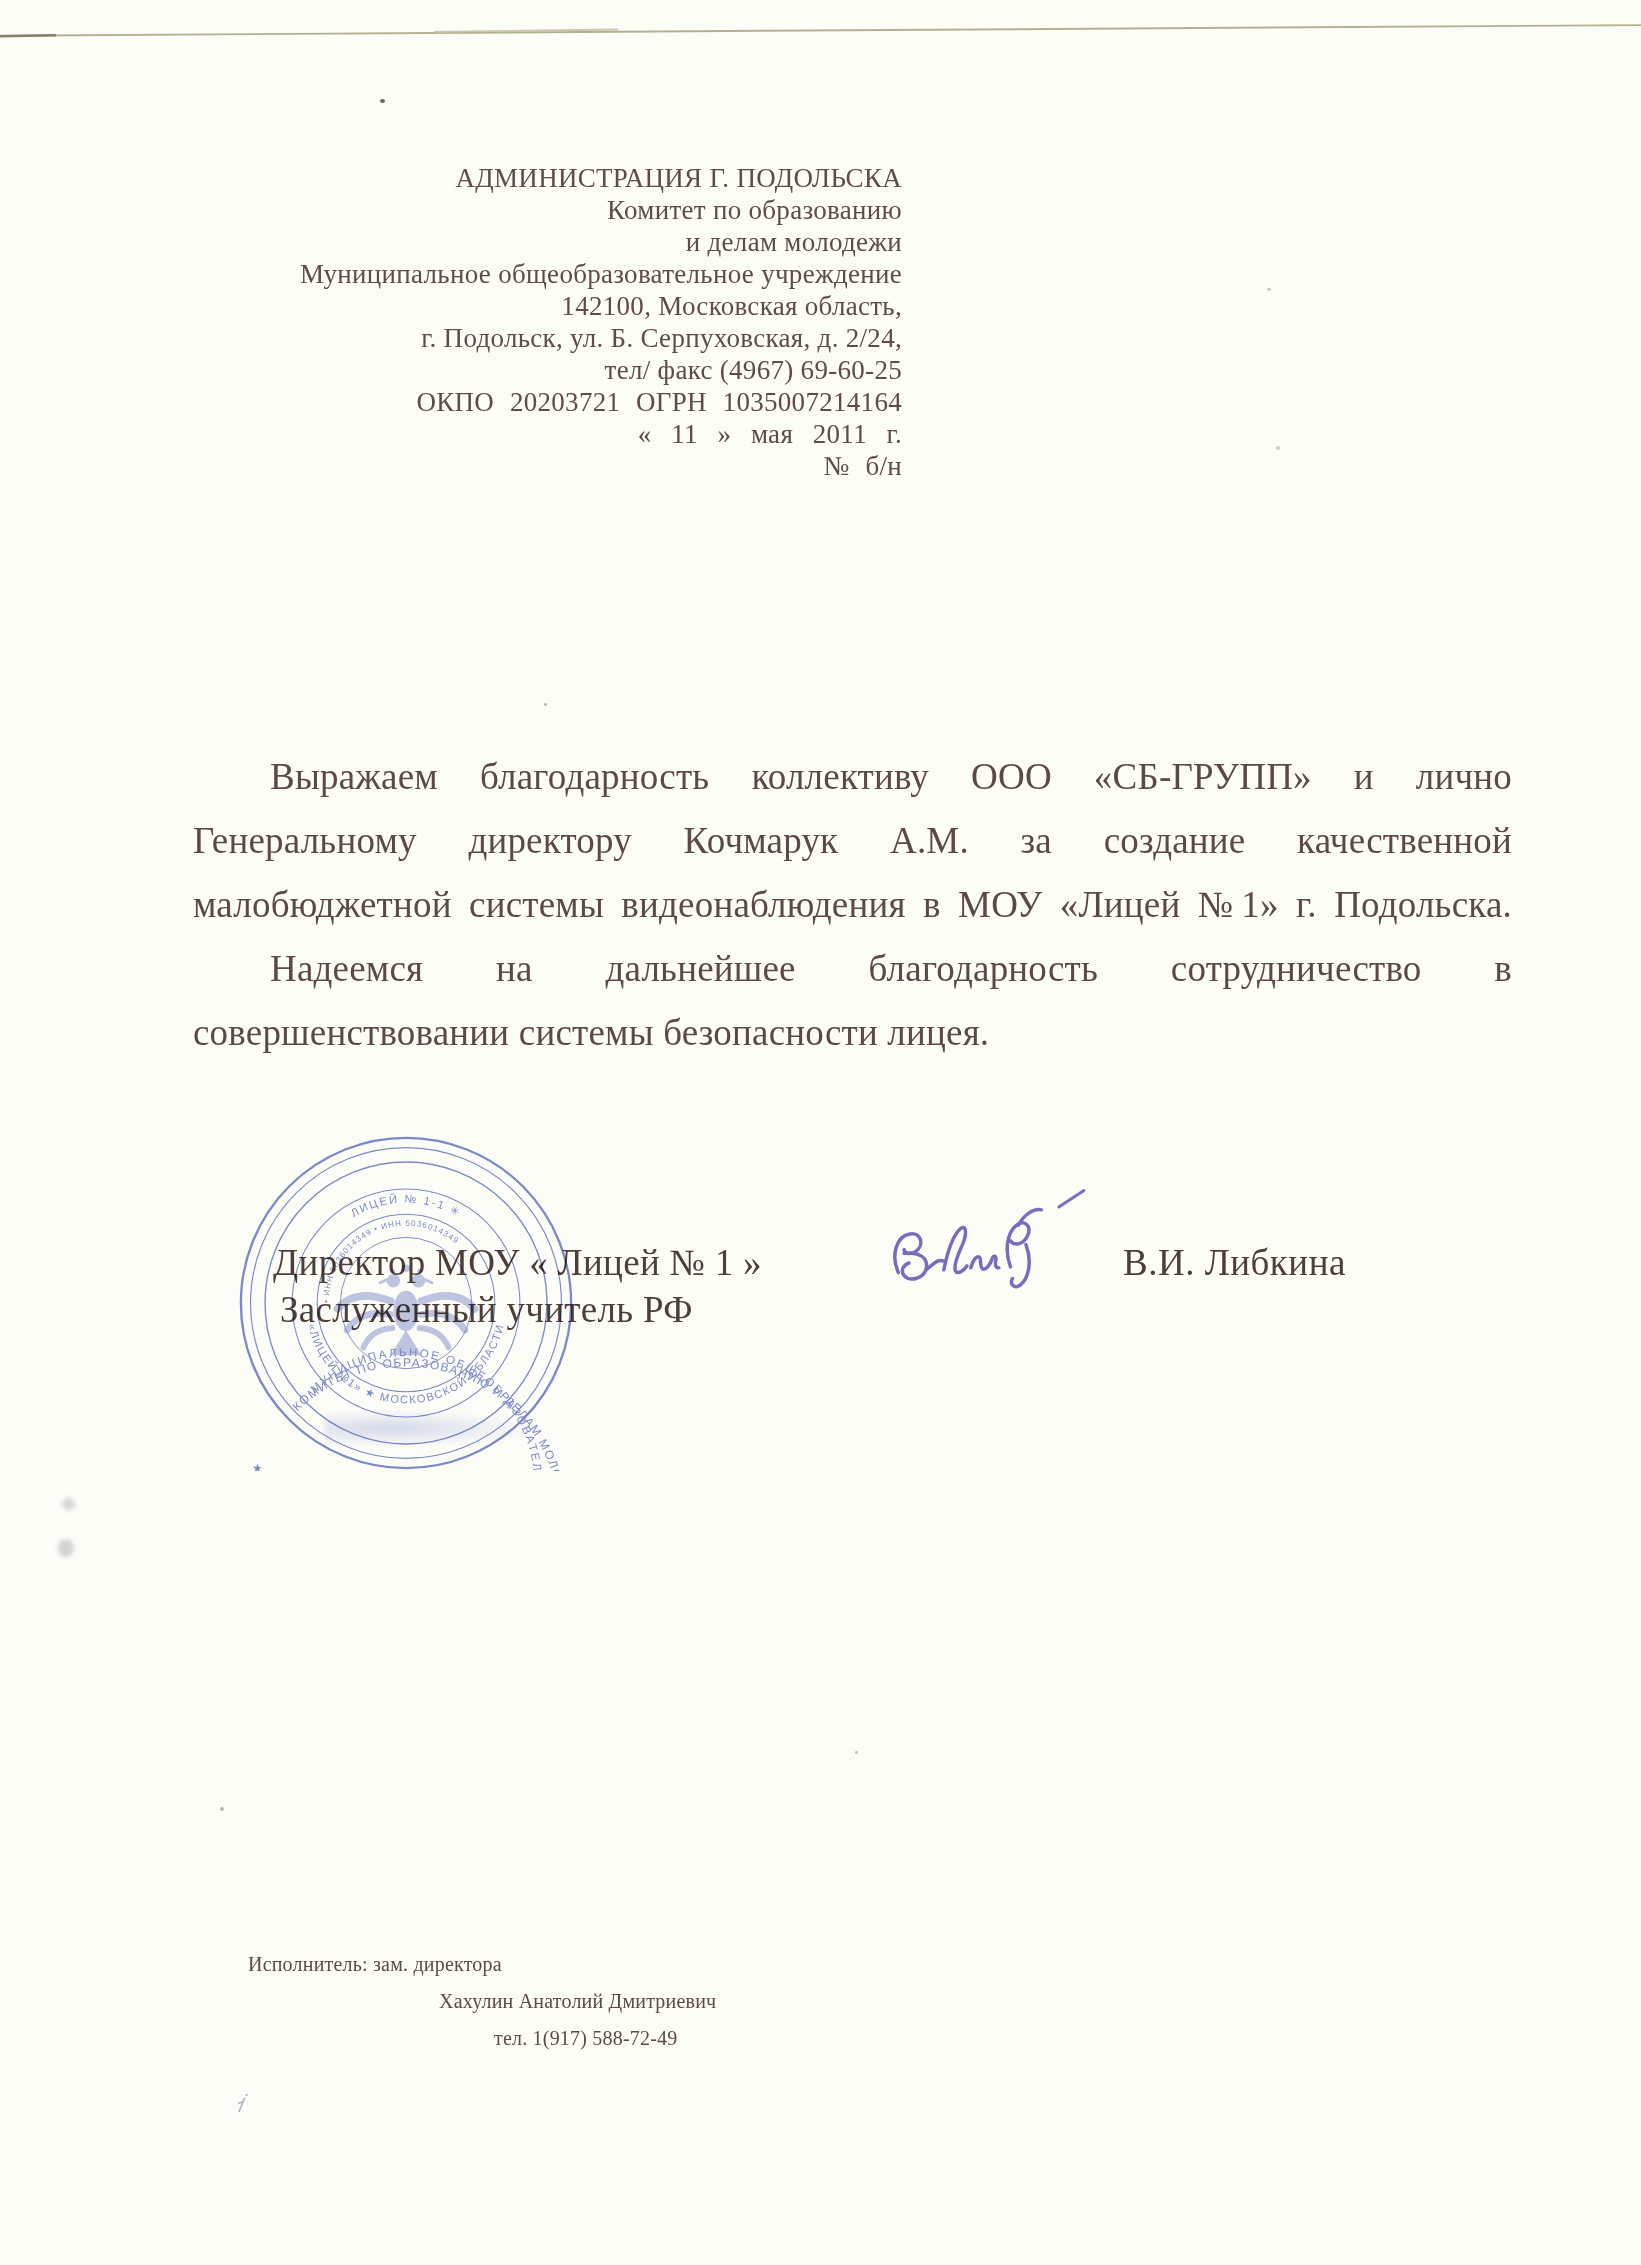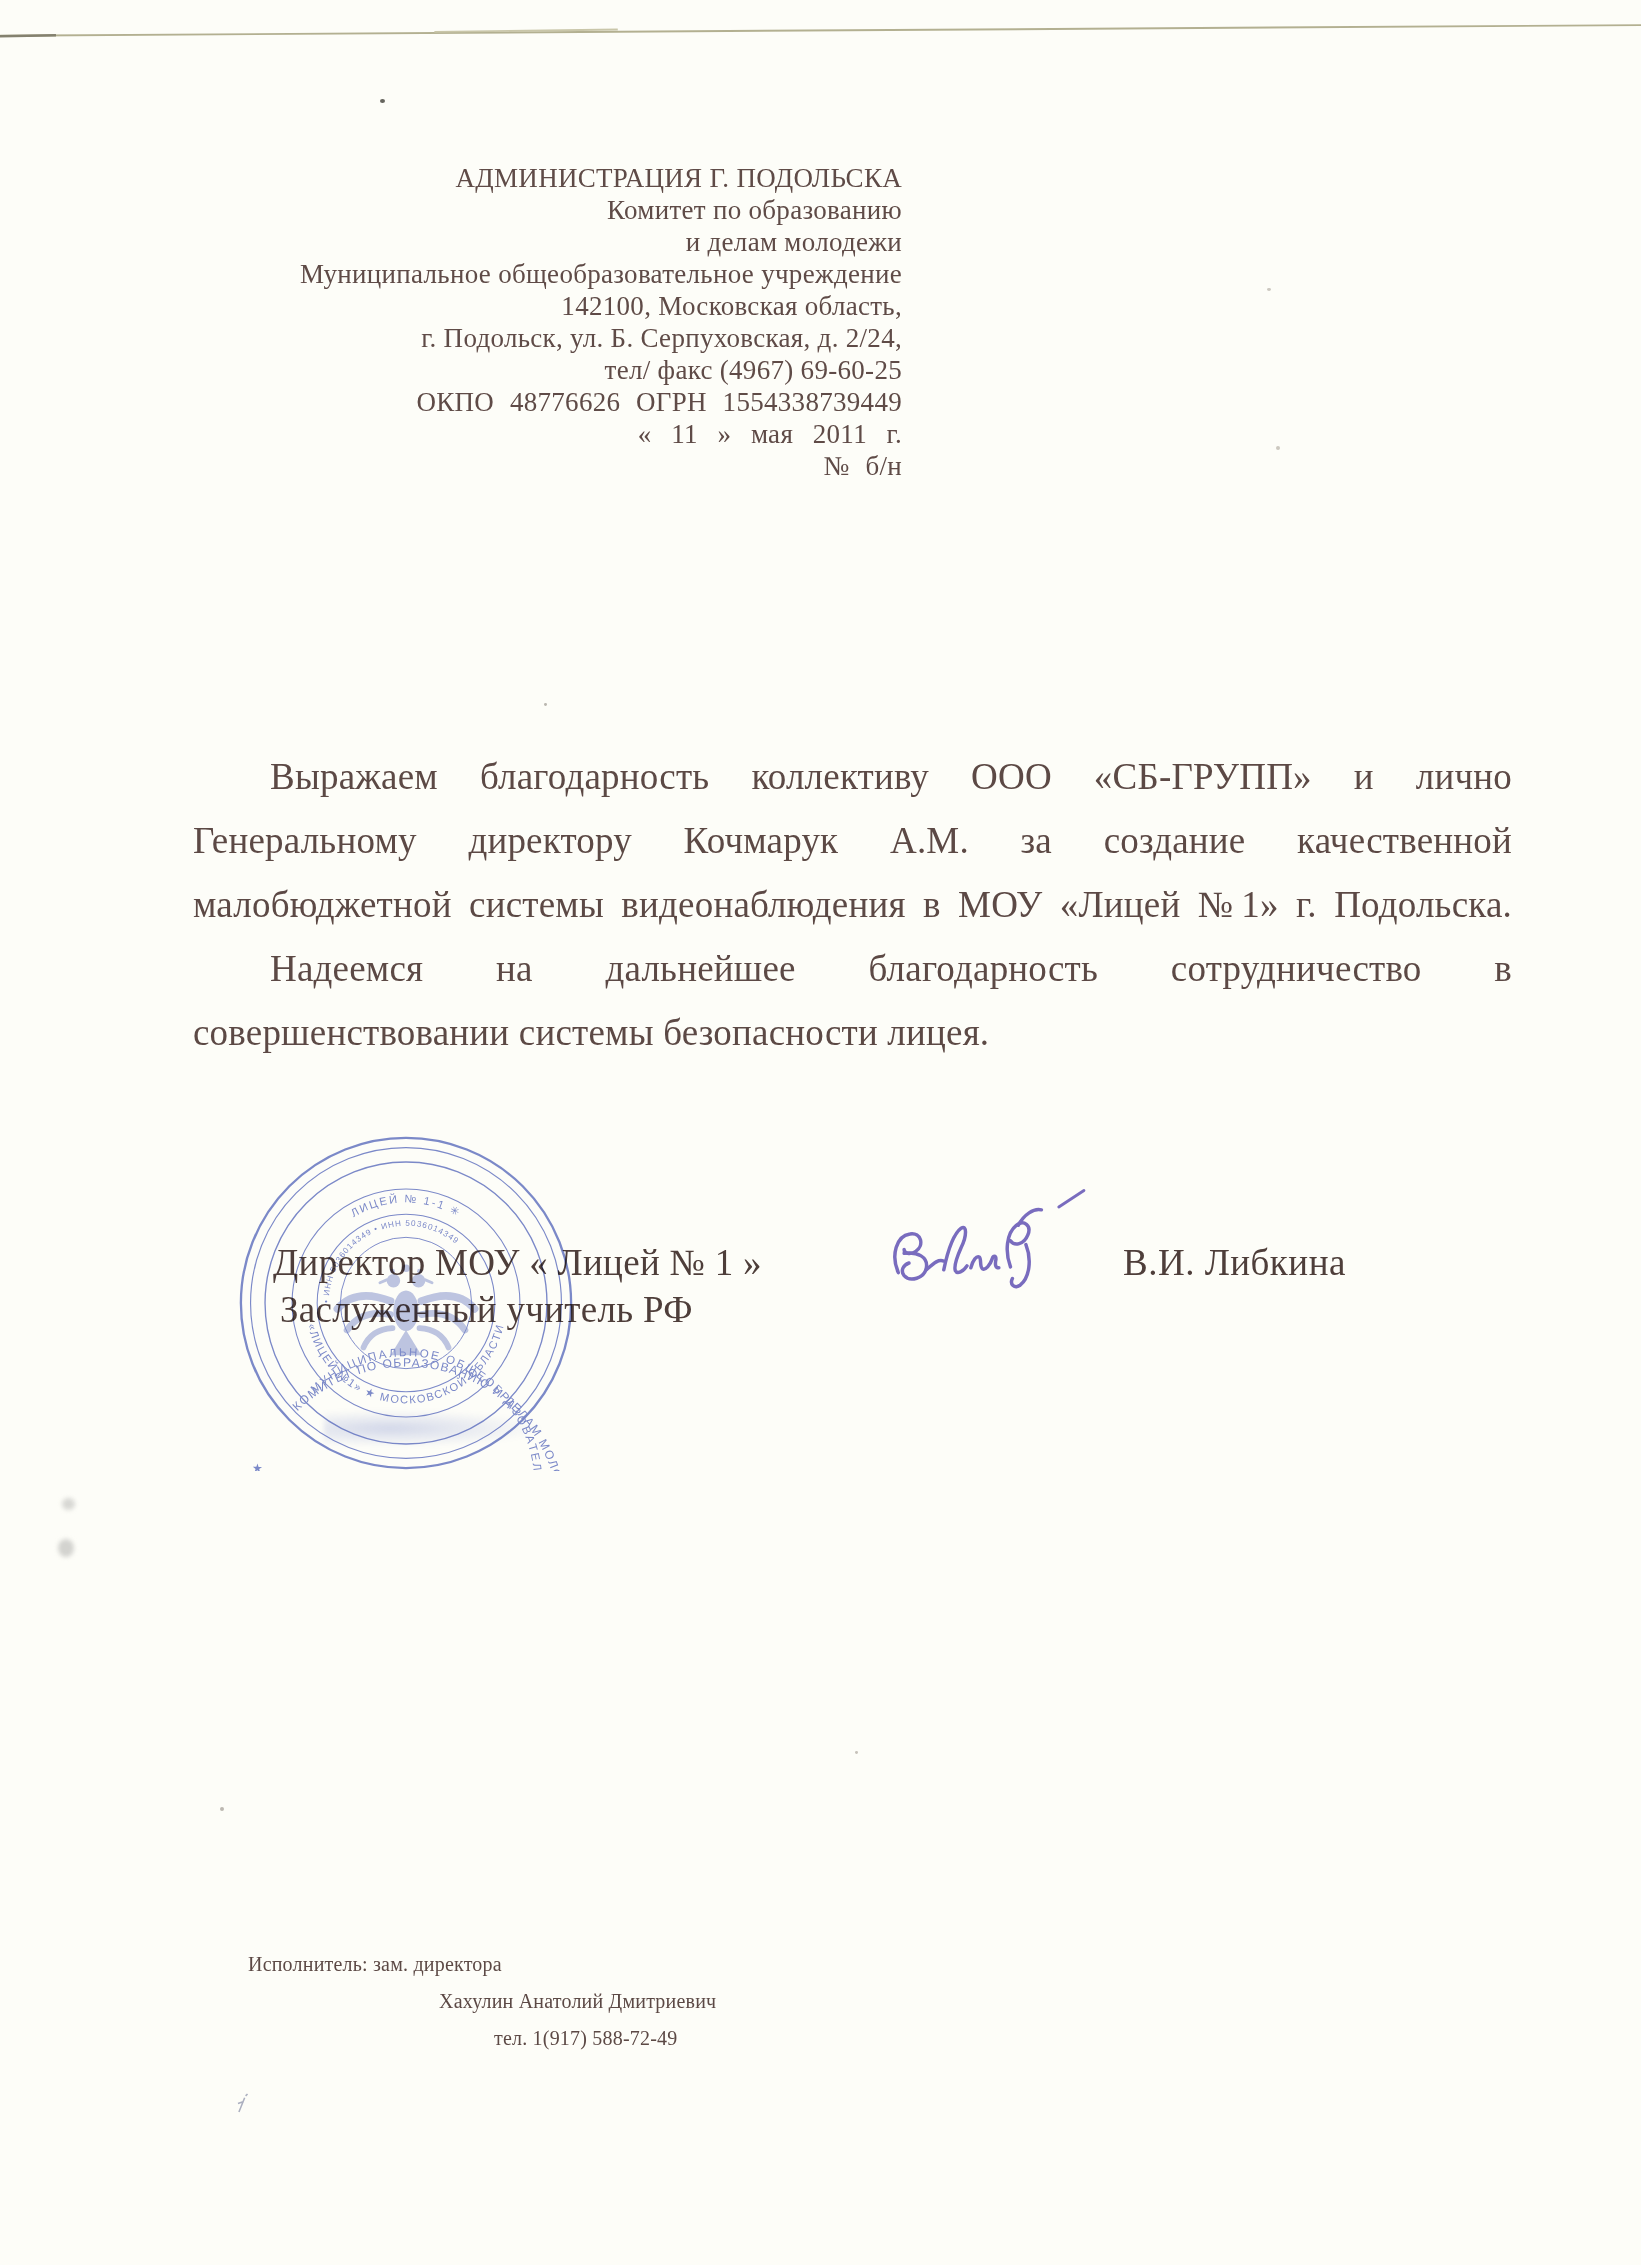--- a/index.html
+++ b/index.html
@@ -64,21 +64,21 @@
   </svg>
 
   <div class="letterhead">
     <div>АДМИНИСТРАЦИЯ Г. ПОДОЛЬСКА</div>
     <div>Комитет по образованию</div>
     <div>и делам молодежи</div>
     <div>Муниципальное общеобразовательное учреждение</div>
     <div>142100, Московская область,</div>
     <div>г. Подольск, ул. Б. Серпуховская, д. 2/24,</div>
     <div>тел/ факс (4967) 69-60-25</div>
-    <div class="ws8">ОКПО 48776626 ОГРН 1554338739449</div>
+    <div class="ws8">ОКПО 20203721 ОГРН 1035007214164</div>
     <div class="ws12">« 11 » мая 2011 г.</div>
     <div class="ws8">№ б/н</div>
   </div>
 
   <div class="body-text">
     <div class="bline just ind">Выражаем благодарность коллективу ООО «СБ-ГРУПП» и лично</div>
     <div class="bline just">Генеральному директору Кочмарук А.М. за создание качественной</div>
     <div class="bline just">малобюджетной системы видеонаблюдения в МОУ «Лицей №1» г. Подольска.</div>
     <div class="bline just ind">Надеемся на дальнейшее благодарность сотрудничество в</div>
     <div class="bline">совершенствовании системы безопасности лицея.</div>

